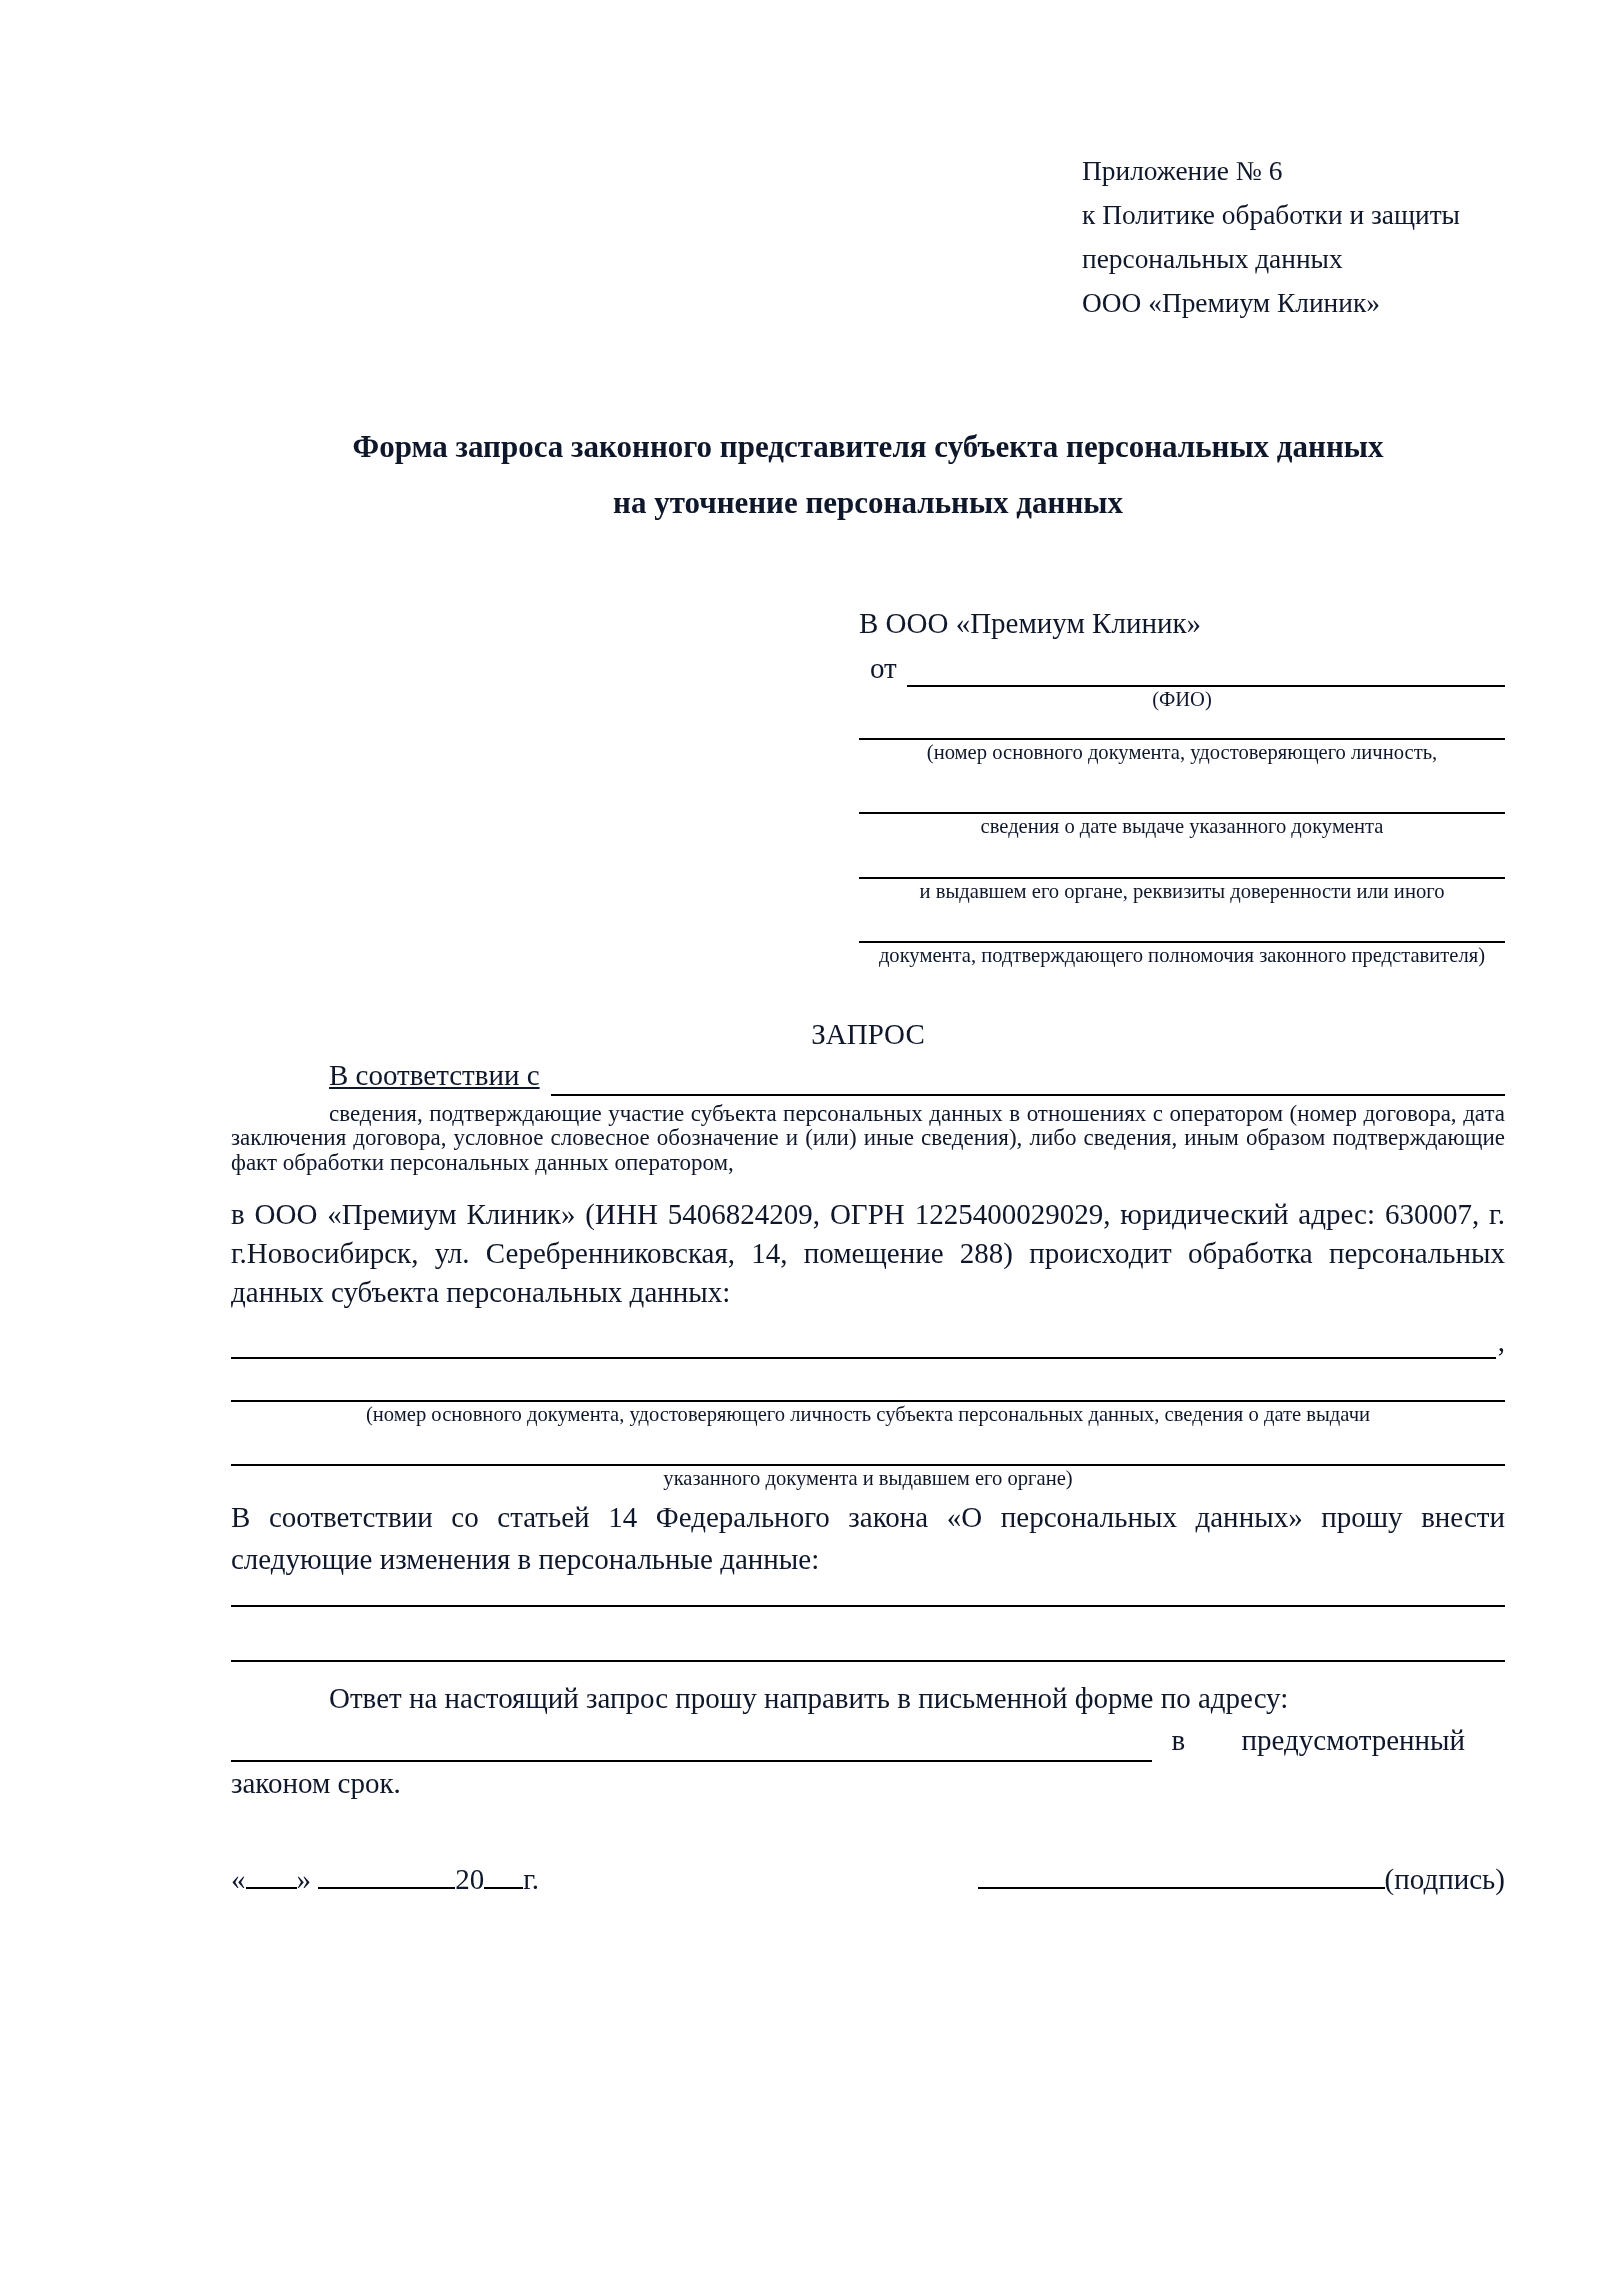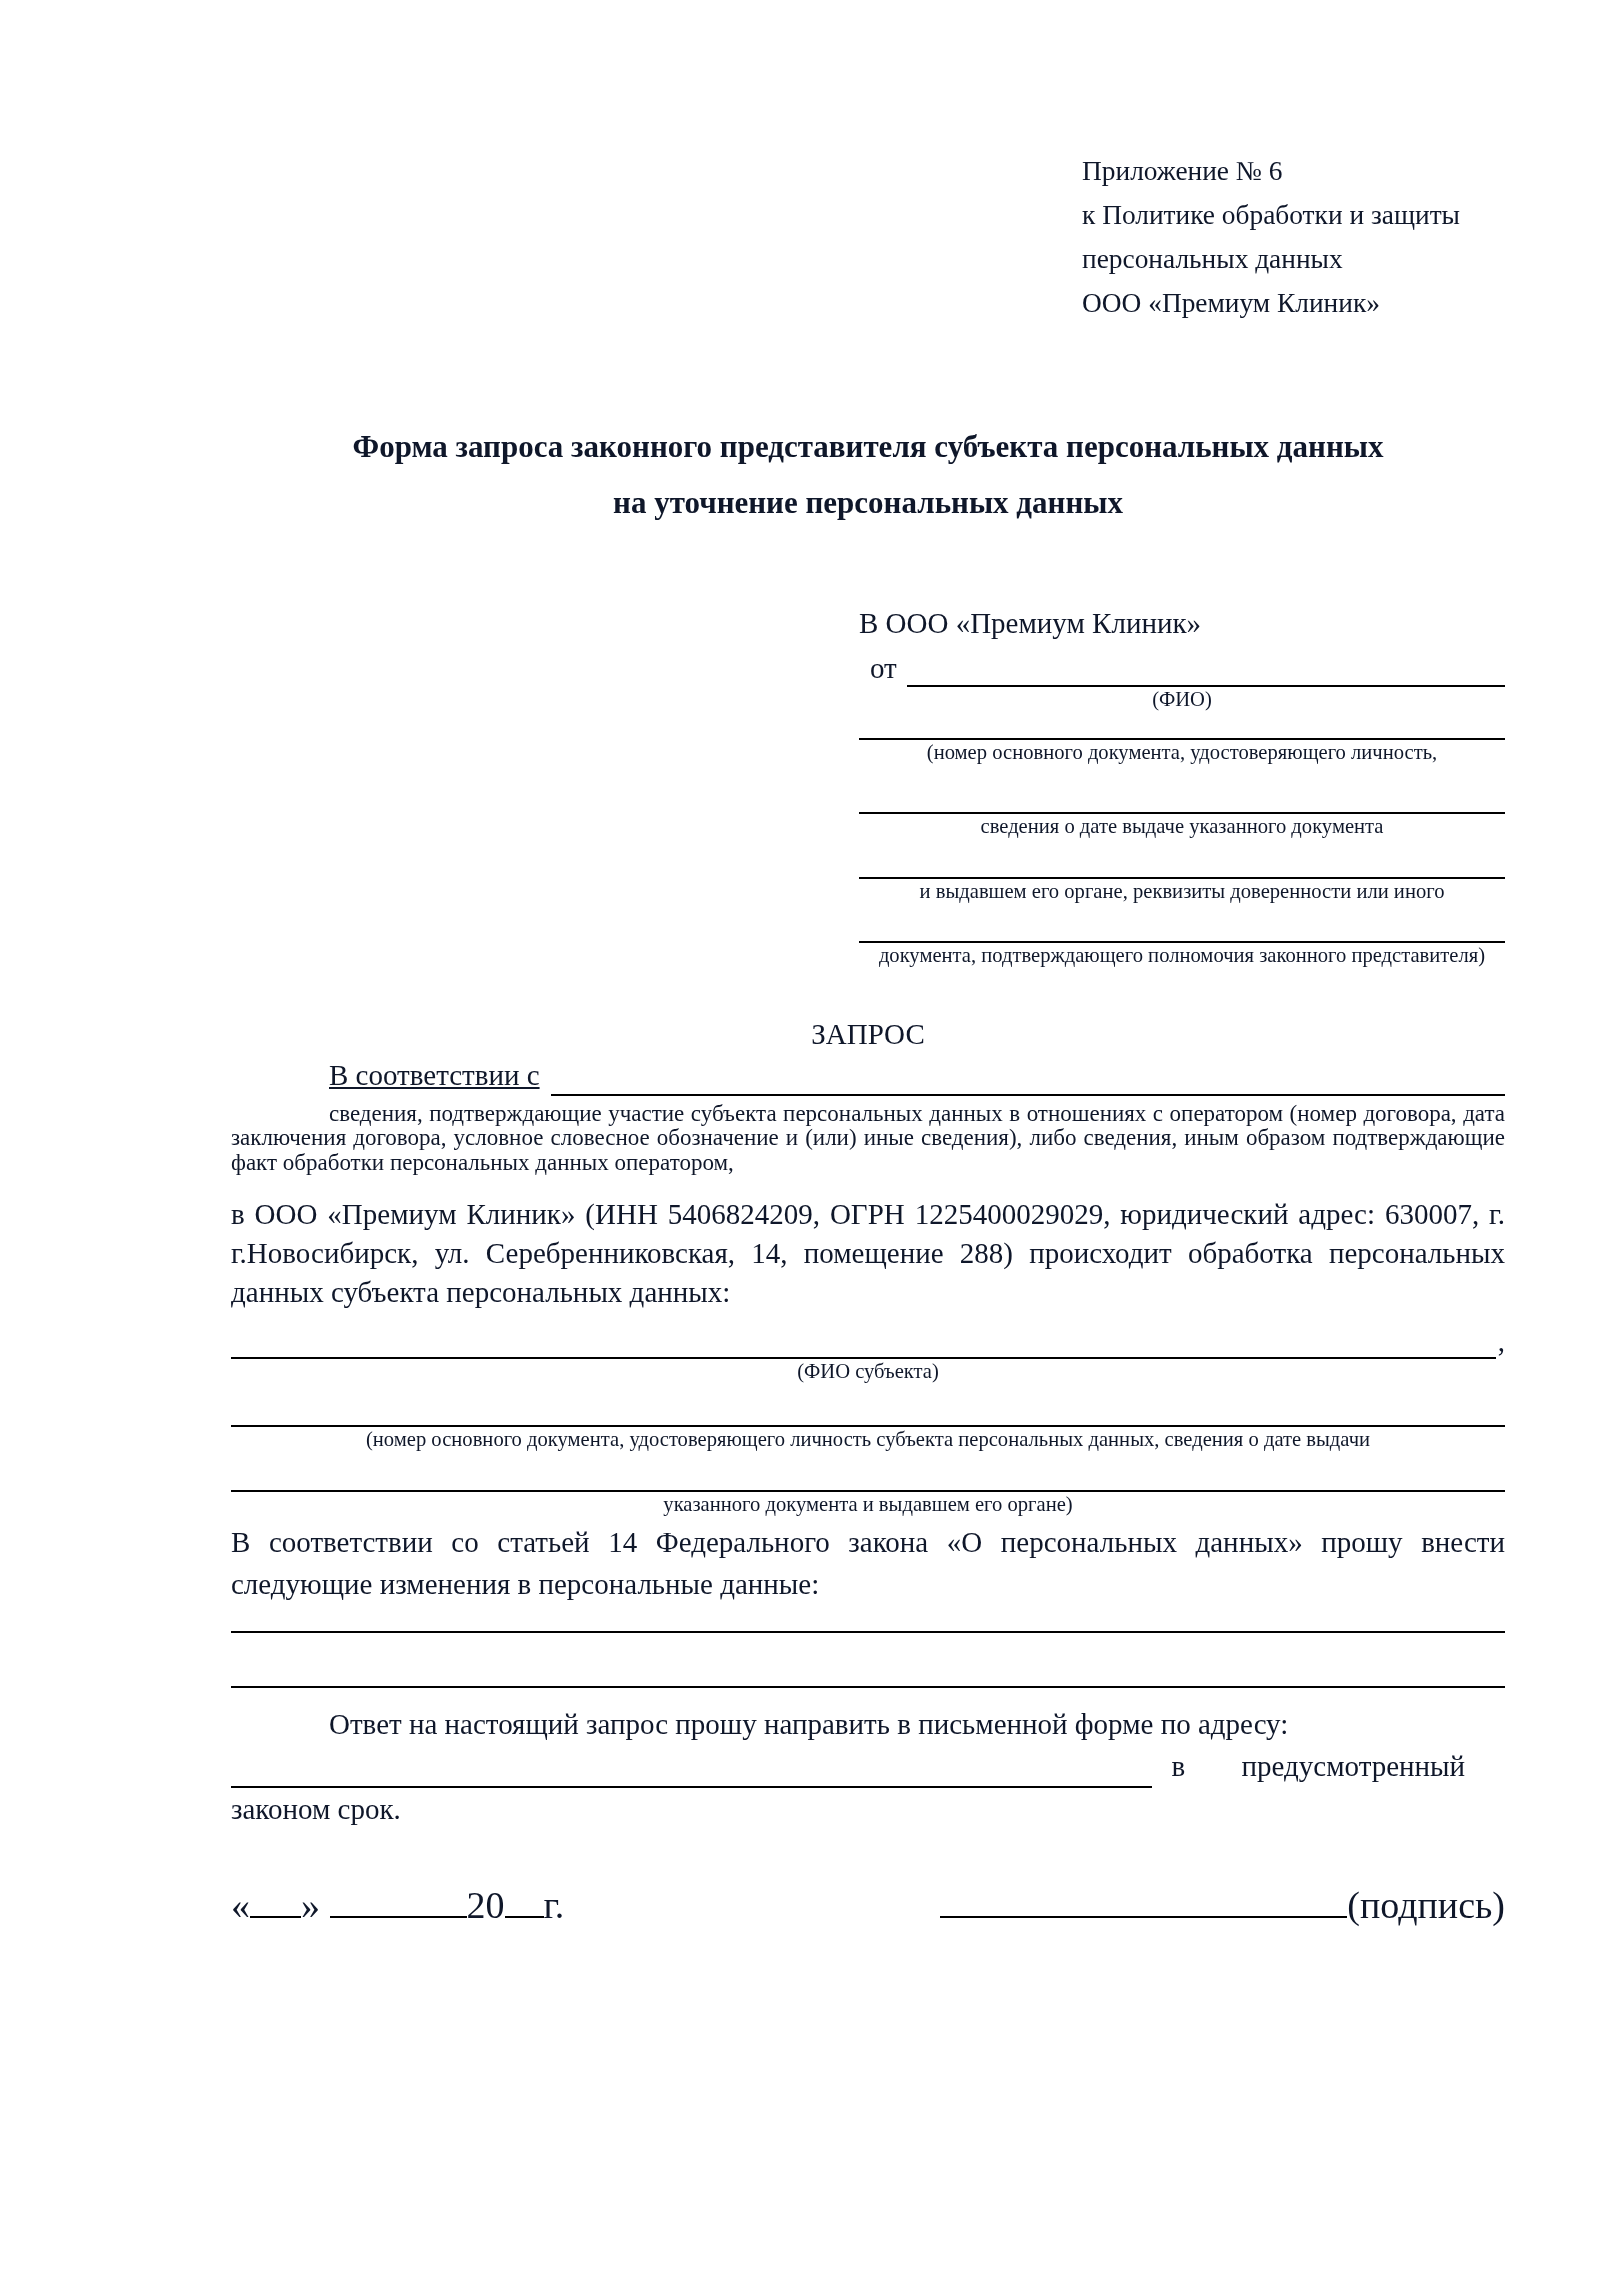--- a/index.html
+++ b/index.html
@@ -41,21 +41,21 @@
   .sub-rule2 { margin-top: 37px; }
   .law-par { margin-top: 3.9px; line-height: 42px; }
   .full-rule1 { margin-top: 25.5px; }
   .full-rule2 { margin-top: 53px; }
   .ans1 { margin-top: 15.7px; text-indent: 98px; line-height: 41px; }
   .ans-row { font-size: 29px; line-height: 43px; }
   .ans-row .fill { margin-right: 19.6px; max-width: 921px; }
   .ans-row .spread { white-space: nowrap; word-spacing: 49px; }
   .ans-end { line-height: 43px; }
   
-  .footer-row { display: flex; justify-content: space-between; align-items: flex-end; margin-top: 55px; font-size: 38px; line-height: 39px; }
+  .footer-row { display: flex; justify-content: space-between; align-items: flex-end; margin-top: 55px; font-size: 29px; line-height: 39px; }
   .u { display: inline-block; border-bottom: 2.9px solid #000; }
   .u-day { width: 51px; } .u-month { width: 137px; } .u-year { width: 39px; } .u-sig { width: 407px; }
   .date-group, .sig-group { white-space: nowrap; }
 </style>
 </head>
 <body>
 
 <div class="page">
 
   <div class="hdr">
@@ -95,21 +95,20 @@
   </div>
 
   <div class="note">сведения, подтверждающие участие субъекта персональных данных в отношениях с оператором (номер договора, дата заключения договора, условное словесное обозначение и (или) иные сведения), либо сведения, иным образом подтверждающие факт обработки персональных данных оператором,</div>
 
   <div class="body-par op-par">в ООО «Премиум Клиник» (ИНН 5406824209, ОГРН 1225400029029, юридический адрес: 630007, г. г.Новосибирск, ул. Серебренниковская, 14, помещение 288) происходит обработка персональных данных субъекта персональных данных:</div>
 
   <div class="row comma-row">
     <span class="fill"></span>
     <span class="comma">,</span>
   </div>
-  <div class="cap">(ФИО субъекта)</div>
 
   <div class="rule sub-rule1"></div>
   <div class="cap">(номер основного документа, удостоверяющего личность субъекта персональных данных, сведения о дате выдачи</div>
 
   <div class="rule sub-rule2"></div>
   <div class="cap">указанного документа и выдавшем его органе)</div>
 
   <div class="body-par law-par">В соответствии со статьей 14 Федерального закона «О персональных данных» прошу внести следующие изменения в персональные данные:</div>
 
   <div class="rule full-rule1"></div>

